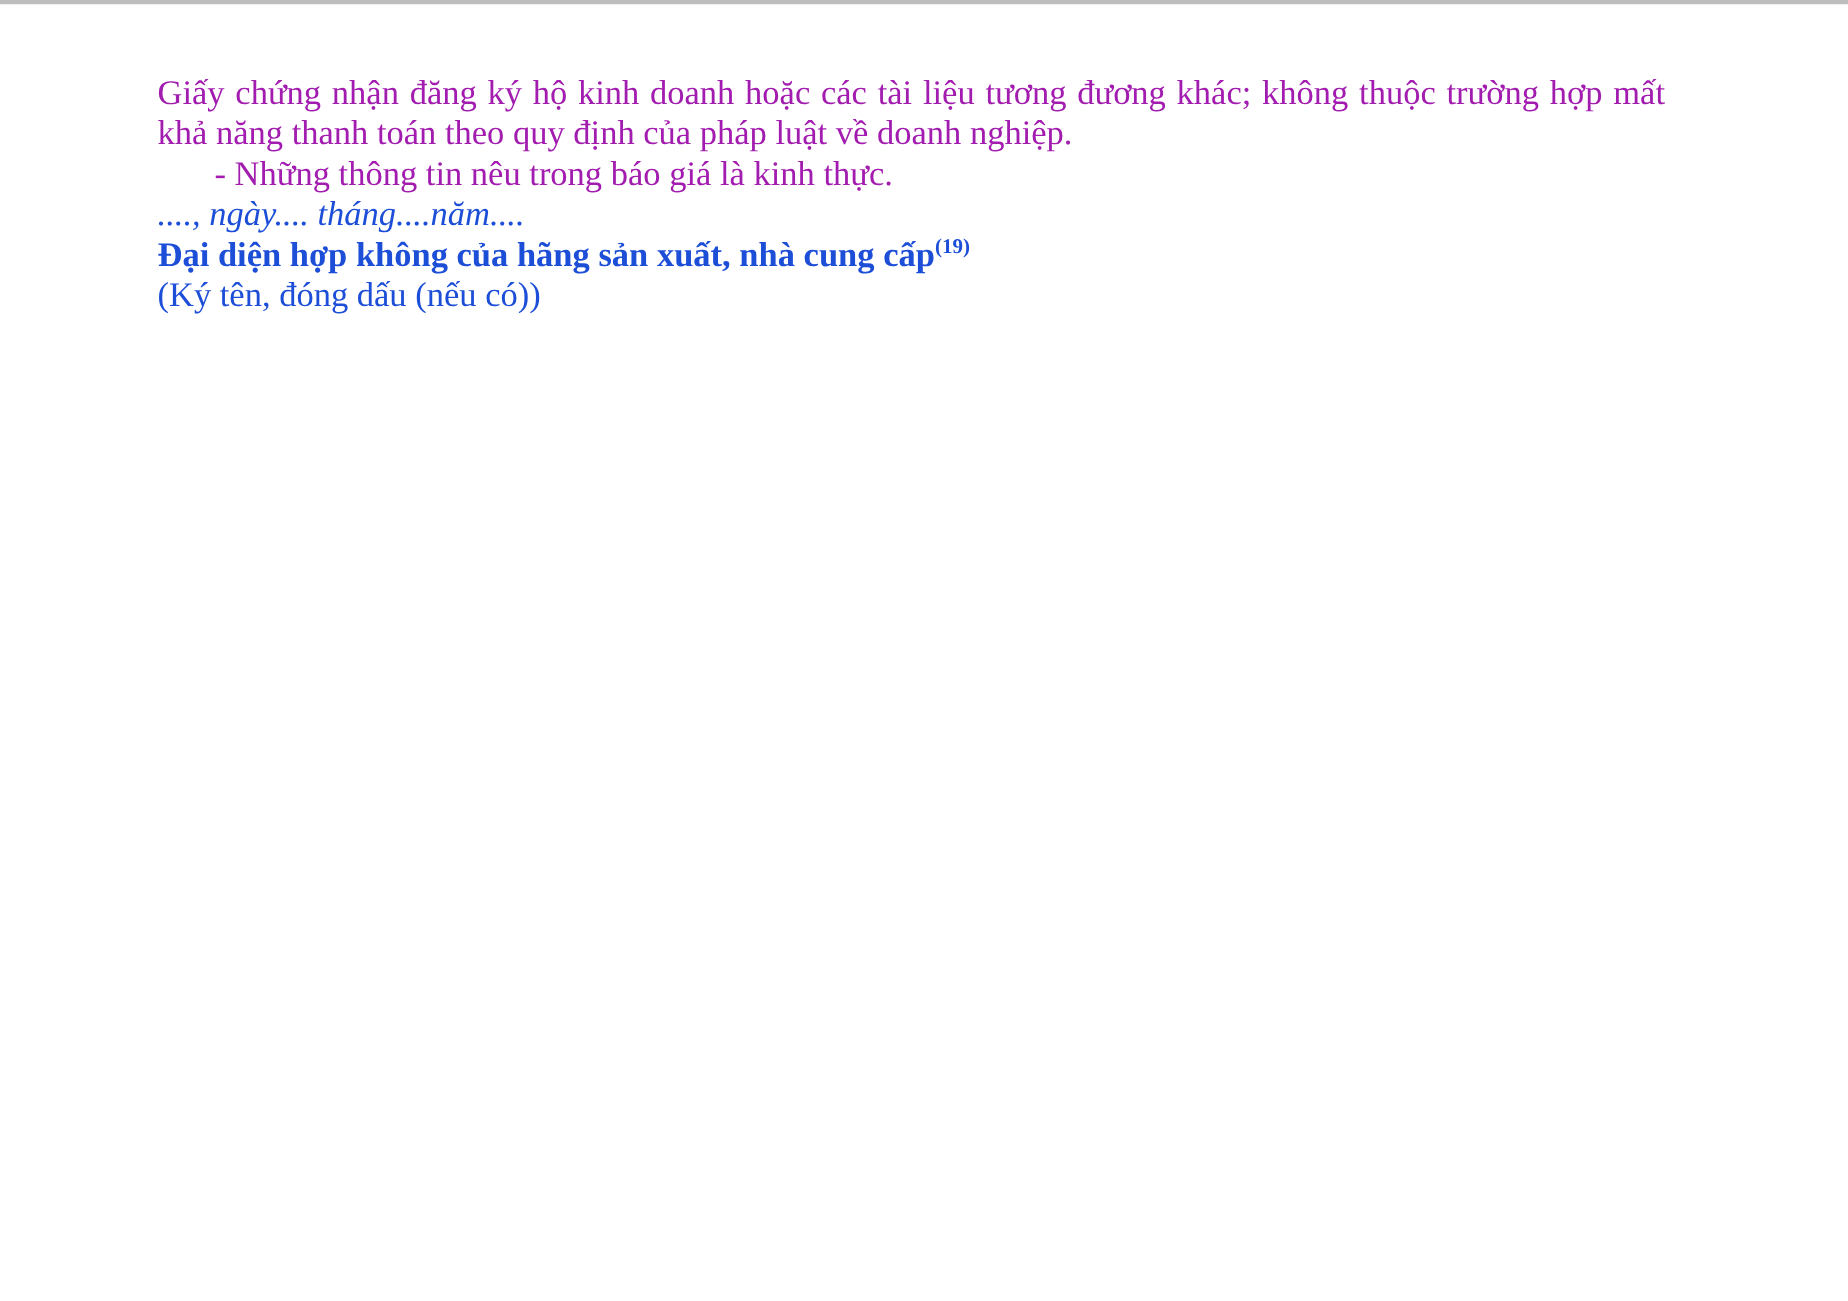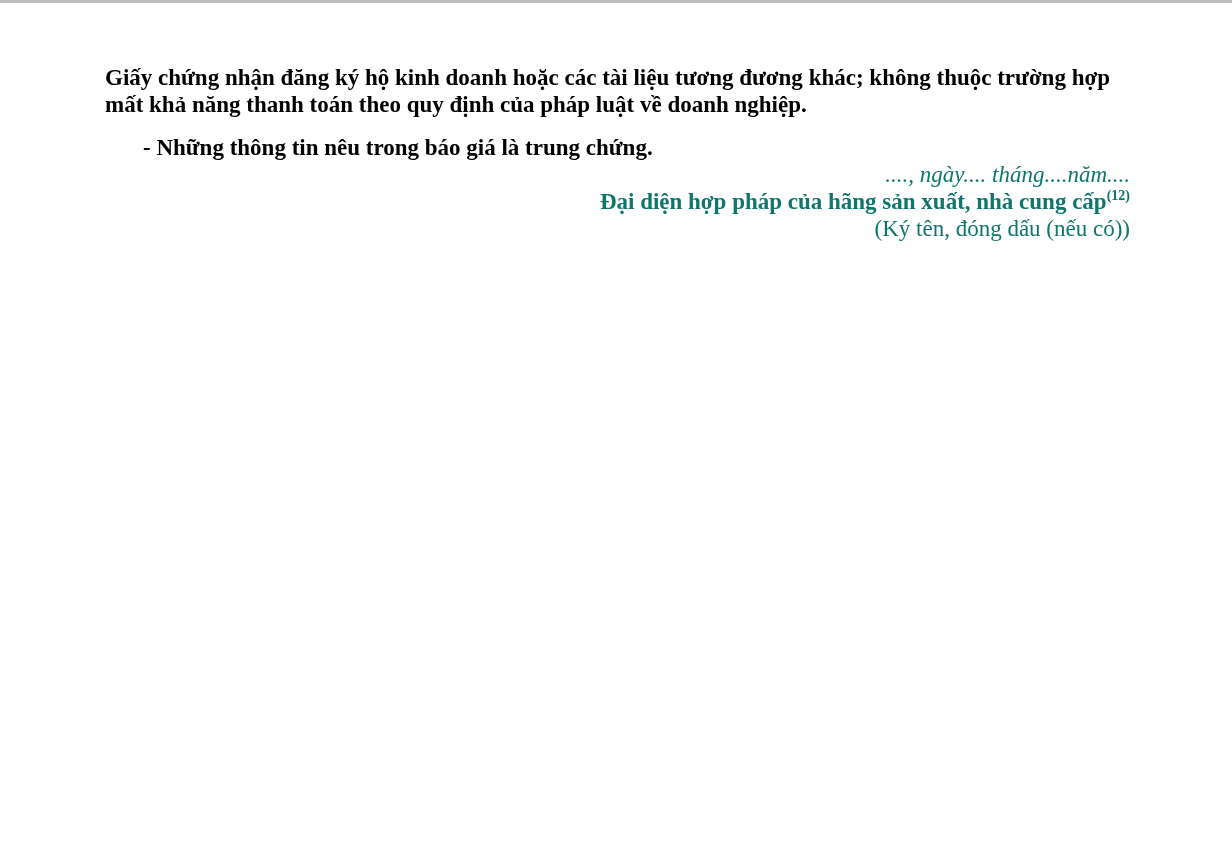--- a/index.html
+++ b/index.html
@@ -23,34 +23,32 @@
     height: 864px;
     background: #ffffff;
     padding: 45px 102px 0 105px;
     color: #1b1b1b;
   }
 
   .doc-body p {
     font-size: 23px;
     line-height: 27px;
     text-align: justify;
-    margin: 16px 20px 0 0; 
-    color: #000000;
-    font-weight: bold;
+    margin: 0 20px 0 0; 
+    color: #a21caf;
   }
 
   .doc-body p.indent {
     text-indent: 38px;
   }
 
   .signature-block {
-    text-align: right;
     font-size: 23px;
     line-height: 27px;
-    color: #0f766e;
+    color: #1d4ed8;
   }
 
   .sig-date {
     font-style: italic;
   }
 
   .sig-title {
     font-weight: bold;
   }
 
@@ -68,22 +66,22 @@
 </style>
 </head>
 <body>
 
 <div class="top-border"></div>
 
 <div class="page">
 
   <div class="doc-body">
     <p>Giấy chứng nhận đăng ký hộ kinh doanh hoặc các tài liệu tương đương khác; không thuộc trường hợp mất khả năng thanh toán theo quy định của pháp luật về doanh nghiệp.</p>
-    <p class="indent">- Những thông tin nêu trong báo giá là trung chứng.</p>
+    <p class="indent">- Những thông tin nêu trong báo giá là kinh thực.</p>
   </div>
 
   <div class="signature-block">
     <div class="sig-date">...., ngày.... tháng....năm....</div>
-    <div class="sig-title"><span>Đại diện hợp pháp của hãng sản xuất, nhà cung cấp</span><sup>(12)</sup></div>
+    <div class="sig-title"><span>Đại diện hợp không của hãng sản xuất, nhà cung cấp</span><sup>(19)</sup></div>
     <div class="sig-note">(Ký tên, đóng dấu (nếu có))</div>
   </div>
 
 </div>
 
 </body></html>

